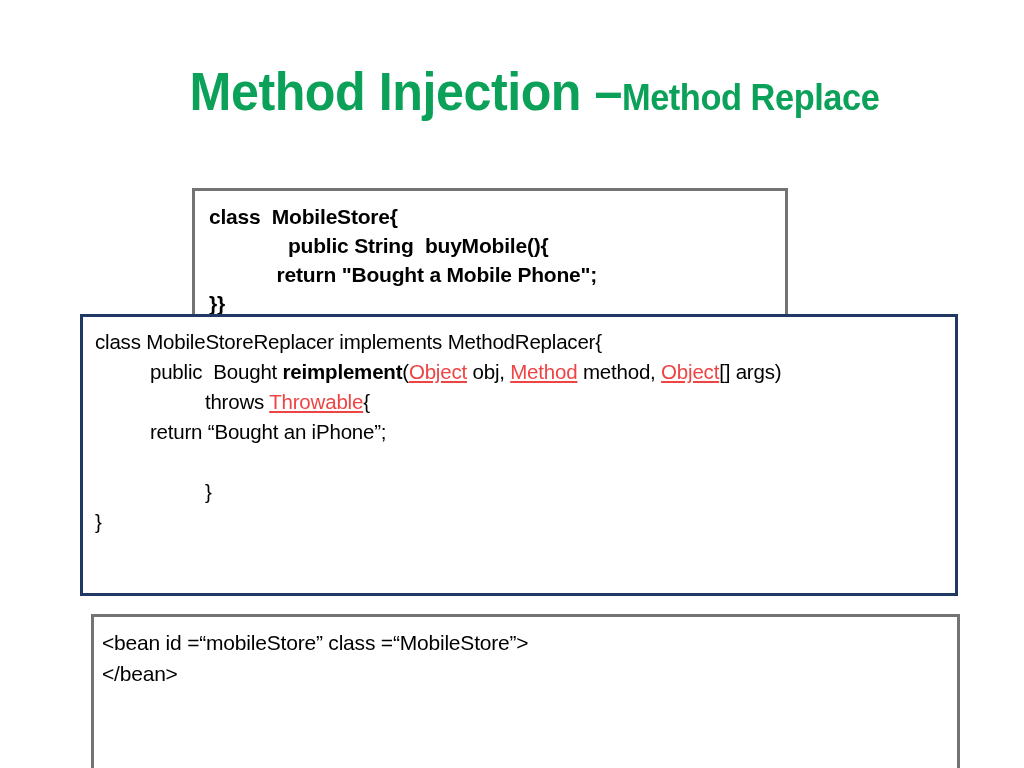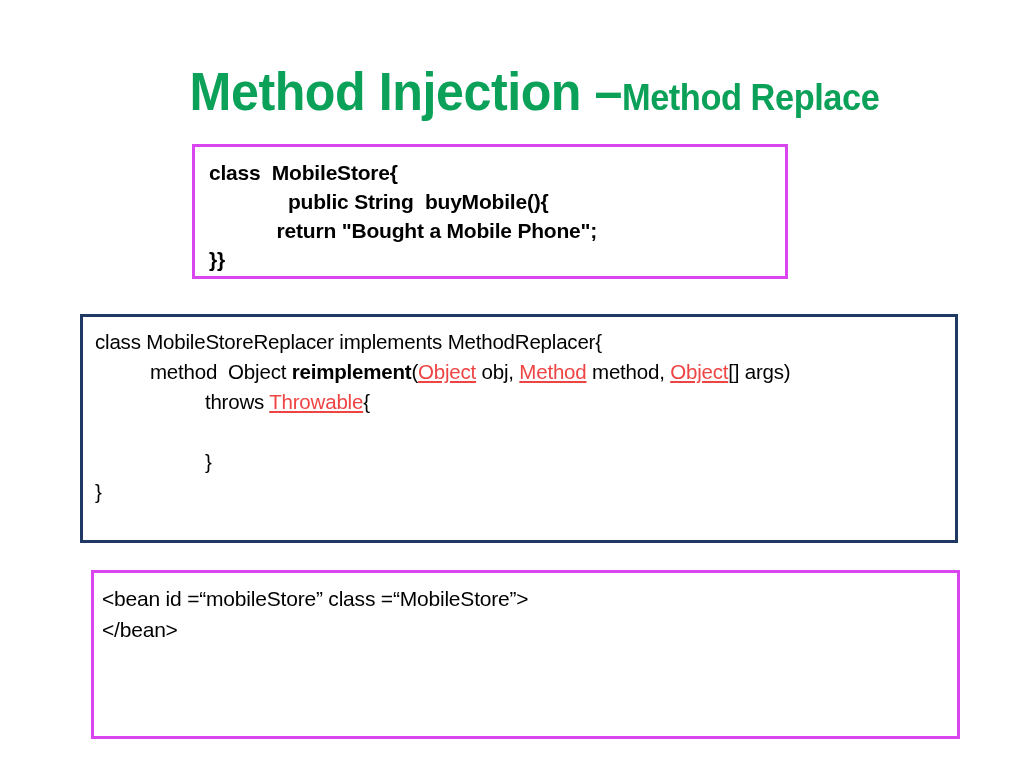--- a/index.html
+++ b/index.html
@@ -45,38 +45,39 @@
     vertical-align: baseline;
   }
 
   
   .code-box {
     position: absolute;
     background: #ffffff;
     box-sizing: border-box;
   }
   .box-red {
-    border: 3px solid #d946ef;
+    border: 3px solid #737373;
+    margin-top: 44px;
   }
   .box-navy {
     border: 3px solid #1F3864;
   }
 
   #box-class {
     left: 192px;
     top: 144px;
     width: 596px;
     height: 135px;
     padding: 11px 8px 0 14px;
   }
   #box-replacer {
     left: 80px;
     top: 314px;
     width: 878px;
-    height: 229px;
+    height: 282px;
     padding: 10px 8px 0 12px;
   }
   #box-xml {
     left: 91px;
     top: 570px;
     width: 869px;
     height: 169px;
     padding: 10px 8px 0 8px;
   }
 
@@ -134,24 +135,25 @@
   <div class="code-line">class  MobileStore{</div>
   <div class="code-line">              public String  buyMobile(){</div>
   <div class="code-line">            return "Bought a Mobile Phone";</div>
   <div class="code-line">}}</div>
 </div>
 
 <div class="code-box box-navy" id="box-replacer">
 
   <div class="code-line">class MobileStoreReplacer implements MethodReplacer{</div>
 
-  <div class="code-line"><span>          method  Object </span><span class="kw-bold">reimplement</span><span>(</span><span class="hyperlink">Object</span><span> obj, </span><span class="hyperlink">Method</span><span> method, </span><span class="hyperlink">Object</span><span>[] args)</span></div>
+  <div class="code-line"><span>          public  Bought </span><span class="kw-bold">reimplement</span><span>(</span><span class="hyperlink">Object</span><span> obj, </span><span class="hyperlink">Method</span><span> method, </span><span class="hyperlink">Object</span><span>[] args)</span></div>
 
   <div class="code-line"><span>                    throws </span><span class="hyperlink">Throwable</span><span>{</span></div>
 
+  <div class="code-line">          return “Bought an iPhone”;</div>
   <div class="code-line blank">&nbsp;</div>
   <div class="code-line">                    }</div>
   <div class="code-line">}</div>
 </div>
 
 <div class="code-box box-red" id="box-xml">
   <div class="code-line">&lt;bean id =“mobileStore” class =“MobileStore”&gt;</div>
   <div class="code-line">&lt;/bean&gt;</div>
   <div class="code-line blank">&nbsp;</div>
 </div>

